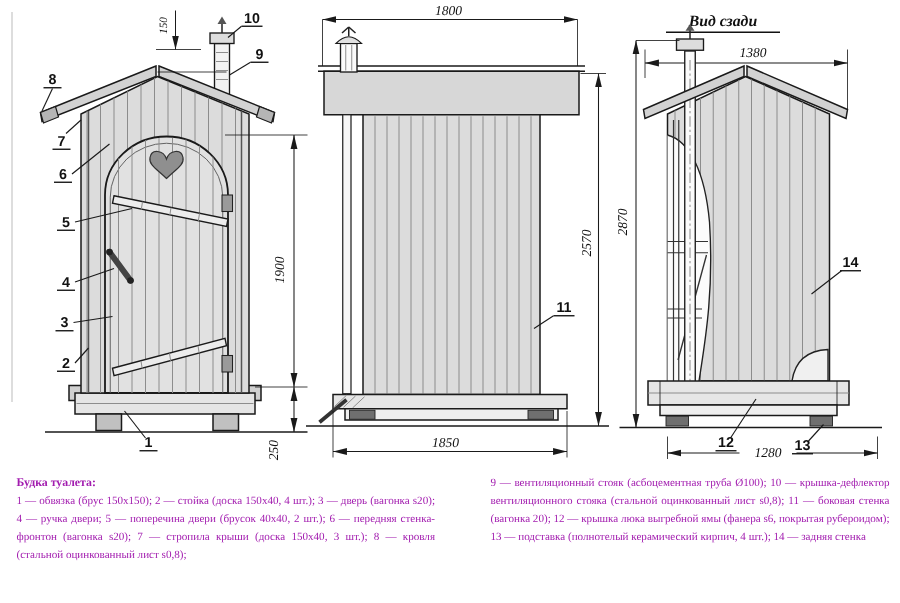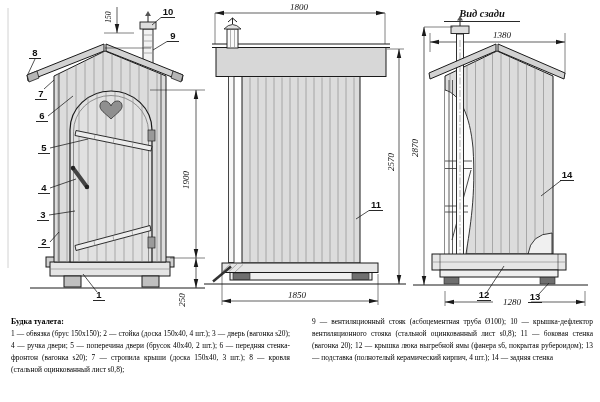--- a/index.html
+++ b/index.html
@@ -9,23 +9,23 @@
   .dim{stroke:#1a1a1a;stroke-width:.7;fill:none;}
   .ext{stroke:#1a1a1a;stroke-width:.55;fill:none;}
   .lead{stroke:#1a1a1a;stroke-width:.75;fill:none;}
   .co-u{stroke:#111;stroke-width:.9;}
   .outl{stroke:#1a1a1a;stroke-width:1;}
   .thin{stroke:#8a8a8a;stroke-width:.65;}
   text.dim-t{font:italic 9px "Liberation Serif",serif;fill:#111;text-anchor:middle;}
   text.dim-s{font:italic 7.5px "Liberation Serif",serif;fill:#111;text-anchor:middle;}
   text.co{font:700 9.5px "Liberation Sans",sans-serif;fill:#111;text-anchor:middle;}
   text.vtitle{font:700 italic 10.5px "Liberation Serif",serif;fill:#111;text-anchor:middle;}
-  .legend{position:absolute;left:11px;top:316px;width:582px;display:flex;gap:22px;color:#000000;}
+  .legend{position:absolute;left:11px;top:316px;width:582px;display:flex;gap:9px;color:#a21caf;}
   .legend .col-l{width:279px;}
-  .legend .col-r{flex:1;}
+  .legend .col-r{flex:1;margin-left:28px;}
   .legend p{margin:0;font-size:7.4px;line-height:11.9px;text-align:justify;}
   .legend-title{font-weight:bold;font-size:7.9px;line-height:11.9px;}
 </style>
 </head>
 <body>
 
 <div class="page">
 <svg width="600" height="314" viewBox="0 0 600 314">
   <defs>
     <marker id="ae" viewBox="0 0 10 6" refX="9.3" refY="3" markerWidth="10" markerHeight="6" orient="auto" markerUnits="userSpaceOnUse">

